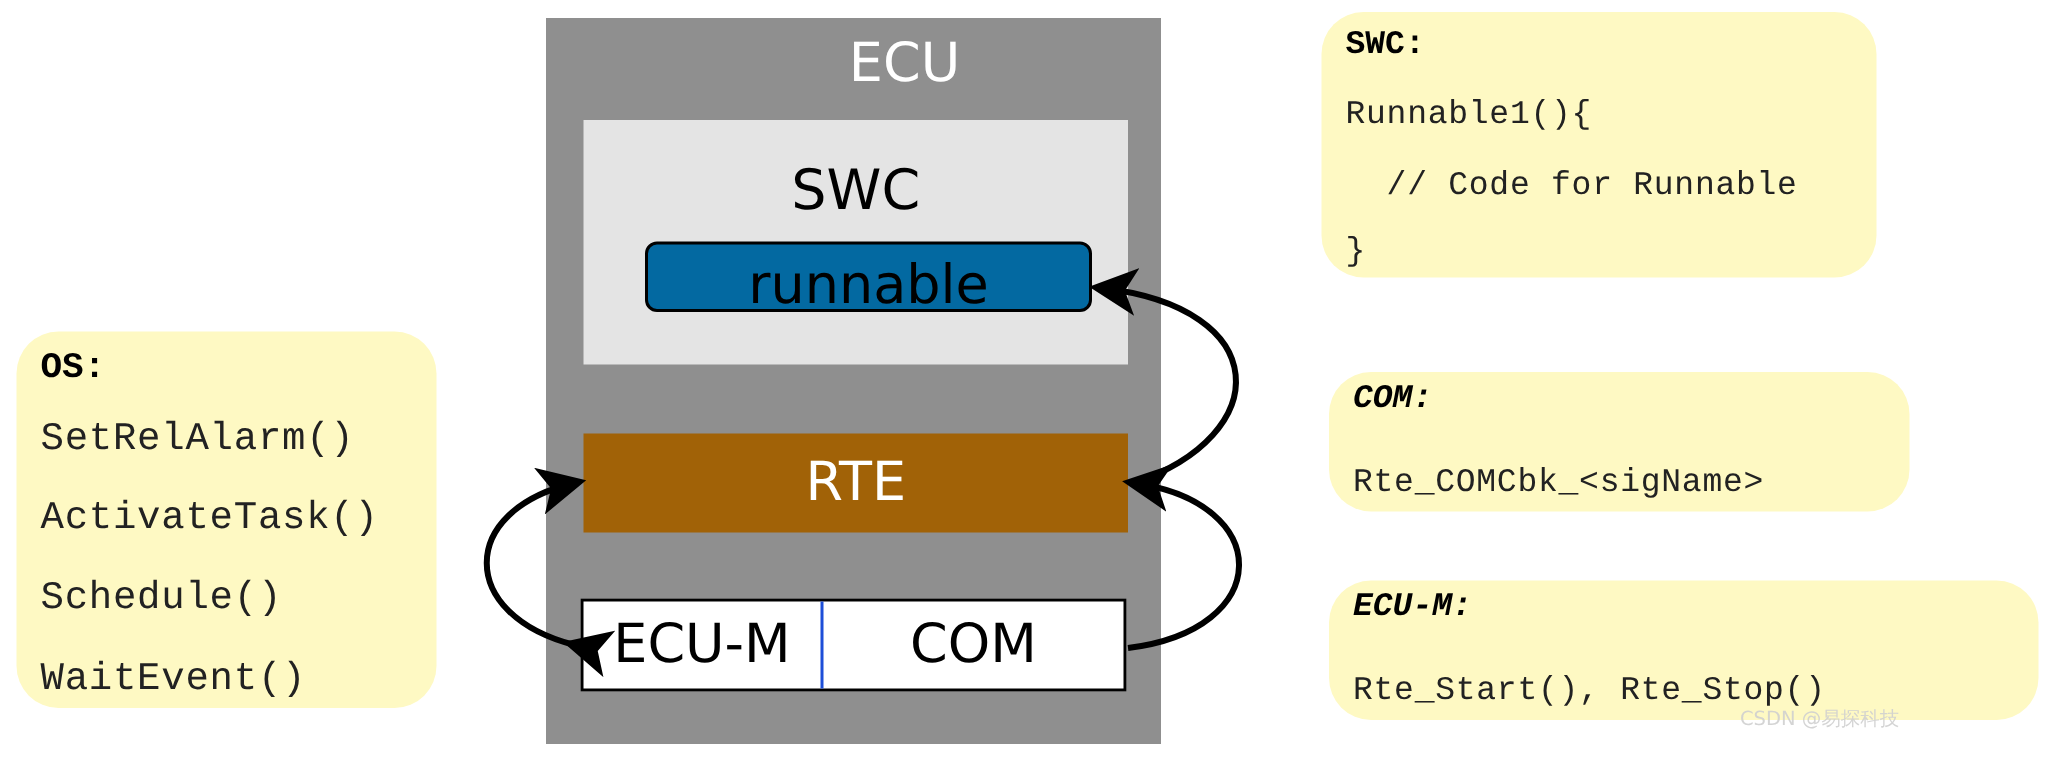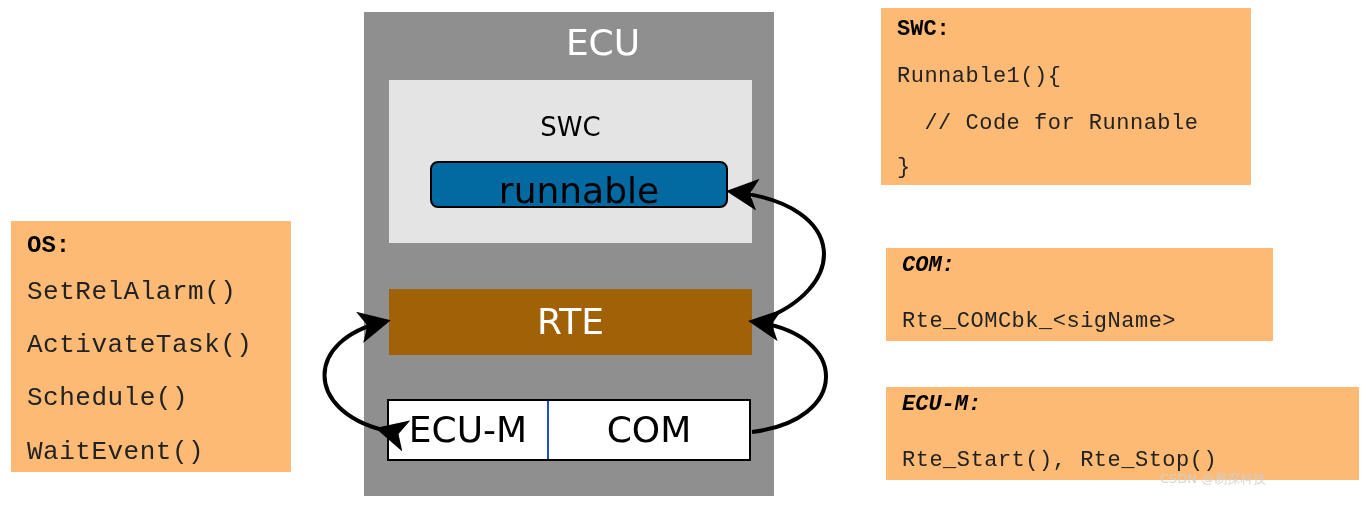--- a/index.html
+++ b/index.html
@@ -1,27 +1,27 @@
 <!DOCTYPE html>
 <html><head>
   <meta charset="utf-8">
   <style>
     html, body { margin: 0; padding: 0; background: #ffffff; }
     body { width: 1369px; height: 507px; position: relative; overflow: hidden; font-family: "DejaVu Sans", sans-serif; }
     .abs { position: absolute; }
     #ecu { left: 364px; top: 12px; width: 410px; height: 484px; background: #8f8f8f; }
     #ecu-title { left: 364px; top: 20px; width: 478px; text-align: center; color: #ffffff; font-size: 36px; line-height: 46px; }
     #swc-box { left: 389px; top: 80px; width: 363px; height: 163px; background: #e4e4e4; }
-    #swc-title { left: 389px; top: 104px; width: 363px; text-align: center; color: #000; font-size: 26px; line-height: 46px; }
+    #swc-title { left: 389px; top: 104px; width: 363px; text-align: center; color: #000; font-size: 37px; line-height: 46px; }
     #runnable { left: 430px; top: 161px; width: 298px; height: 47px; background: #0369a1; border: 2px solid #000; border-radius: 8px; box-sizing: border-box; text-align: center; font-size: 36px; line-height: 55px; color: #000; }
     #rte { left: 389px; top: 289px; width: 363px; height: 66px; background: #a16207; color: #fff; text-align: center; font-size: 36px; line-height: 66px; }
     #bsw { left: 387px; top: 399px; width: 364px; height: 62px; background: #fff; border: 2px solid #000; box-sizing: border-box; display: flex; }
     .bsw-cell { height: 100%; text-align: center; font-size: 36px; line-height: 58px; color: #000; box-sizing: border-box; }
     .bsw-cell + .bsw-cell { border-left: 2px solid #1d4ed8; }
-    .code { background: #fdba74; font-family: "Liberation Mono", "DejaVu Sans Mono", monospace; color: #222; }
+    .code { background: #fef9c3; font-family: "Liberation Mono", "DejaVu Sans Mono", monospace; color: #222; border-radius: 28px; }
     .code .hdr { font-weight: bold; color: #000; }
     #os-panel { left: 11px; top: 221px; width: 280px; height: 251px; }
     #os-panel .hdr { position: absolute; left: 16px; top: 10px; font-size: 24px; line-height: 30px; }
     #os-panel .ln { position: absolute; left: 16px; font-size: 26px; line-height: 30px; letter-spacing: 0.5px; }
     #swc-panel { left: 881px; top: 8px; width: 370px; height: 177px; }
     #swc-panel .hdr { position: absolute; left: 16px; top: 8px; font-size: 22px; line-height: 28px; }
     #swc-panel .ln { position: absolute; left: 16px; font-size: 22px; line-height: 28px; white-space: pre; letter-spacing: 0.5px; }
     #com-panel { left: 886px; top: 248px; width: 387px; height: 93px; }
     #ecum-panel { left: 886px; top: 387px; width: 473px; height: 93px; overflow: hidden; }
     #com-panel .hdr, #ecum-panel .hdr { position: absolute; left: 16px; top: 4px; font-size: 22px; line-height: 28px; font-style: italic; }

